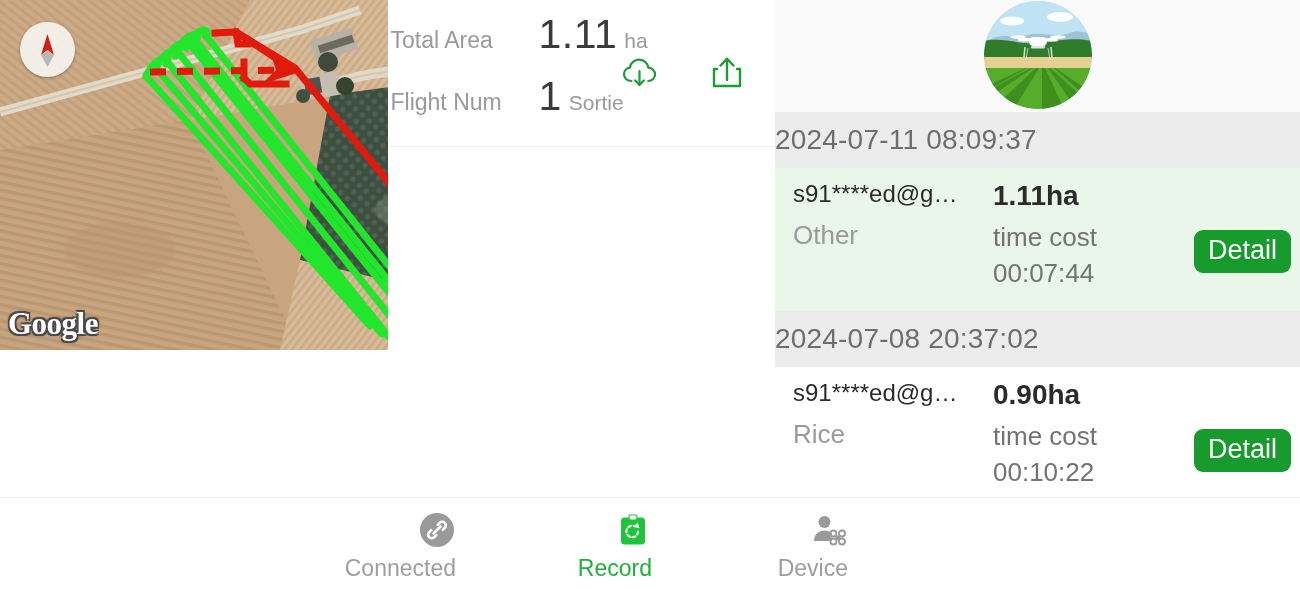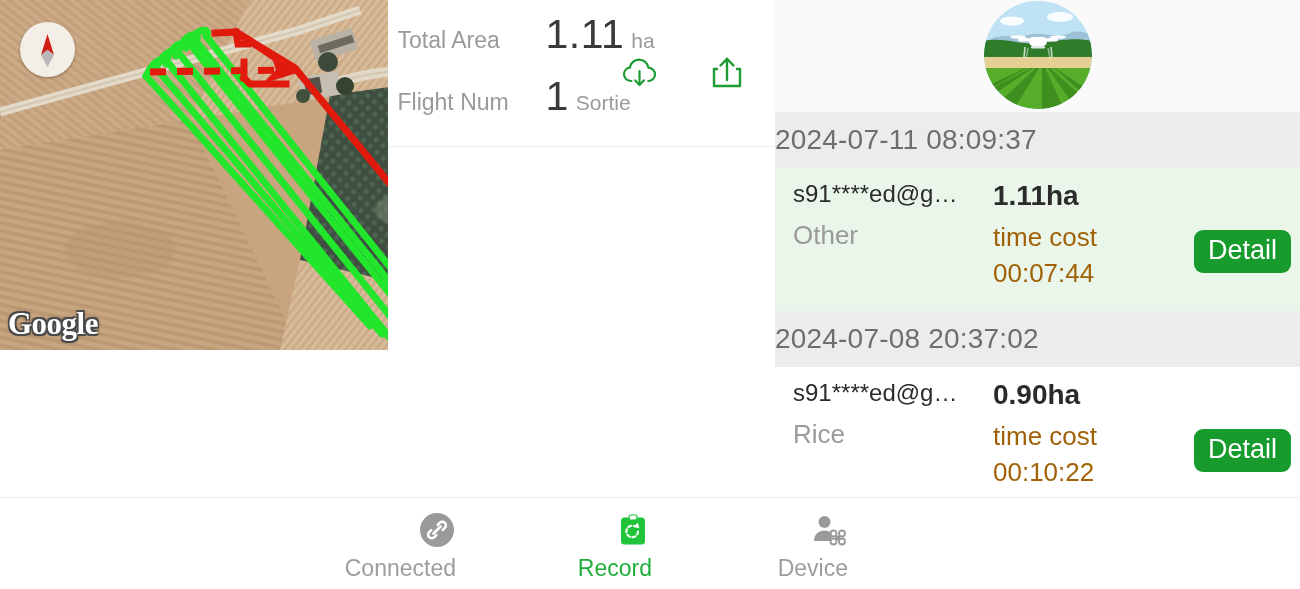--- a/index.html
+++ b/index.html
@@ -74,21 +74,21 @@
   
   .summary {
     position: relative;
     width: 775px;
     height: 147px;
     background: #ffffff;
     border-bottom: 1px solid #ededed;
     display: flex;
     align-items: center;
   }
-  .stats { padding-left: 10px; }
+  .stats { padding-left: 3px; }
   .stat-row {
     display: flex;
     align-items: baseline;
     height: 62px;
   }
   .stat-label {
     font-size: 23px;
     color: #9a9a9a;
     width: 148px;
     font-weight: 400;
@@ -176,21 +176,21 @@
   }
   .rec-line2 { margin-top: 8px; }
   .rec-crop {
     width: 200px;
     font-size: 26px;
     color: #9a9a9a;
     font-weight: 400;
   }
   .rec-time {
     font-size: 26px;
-    color: #a16207;
+    color: #737373;
     line-height: 1.38;
     font-weight: 400;
   }
   .detail-btn {
     position: absolute;
     right: 9px;
     top: 62px;
     background: #179b2c;
     color: #ffffff;
     border: none;

